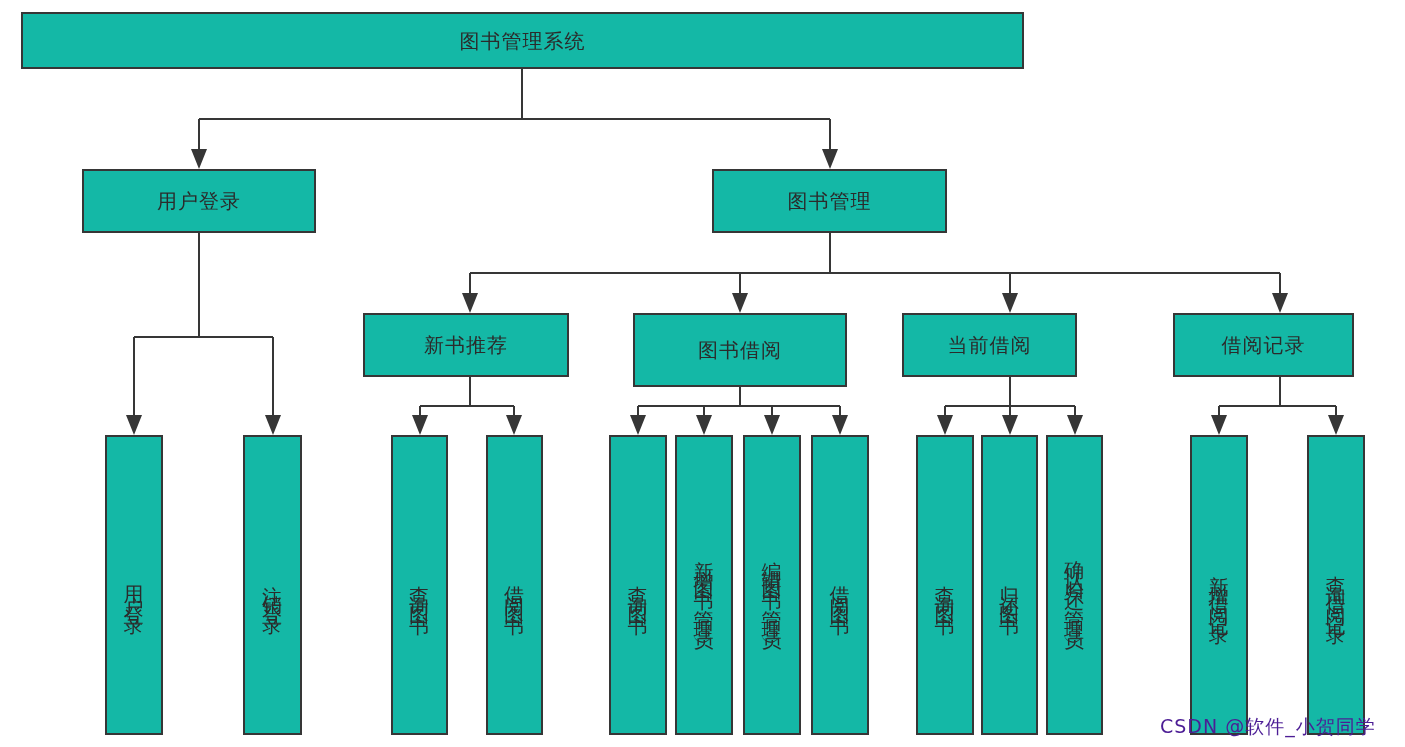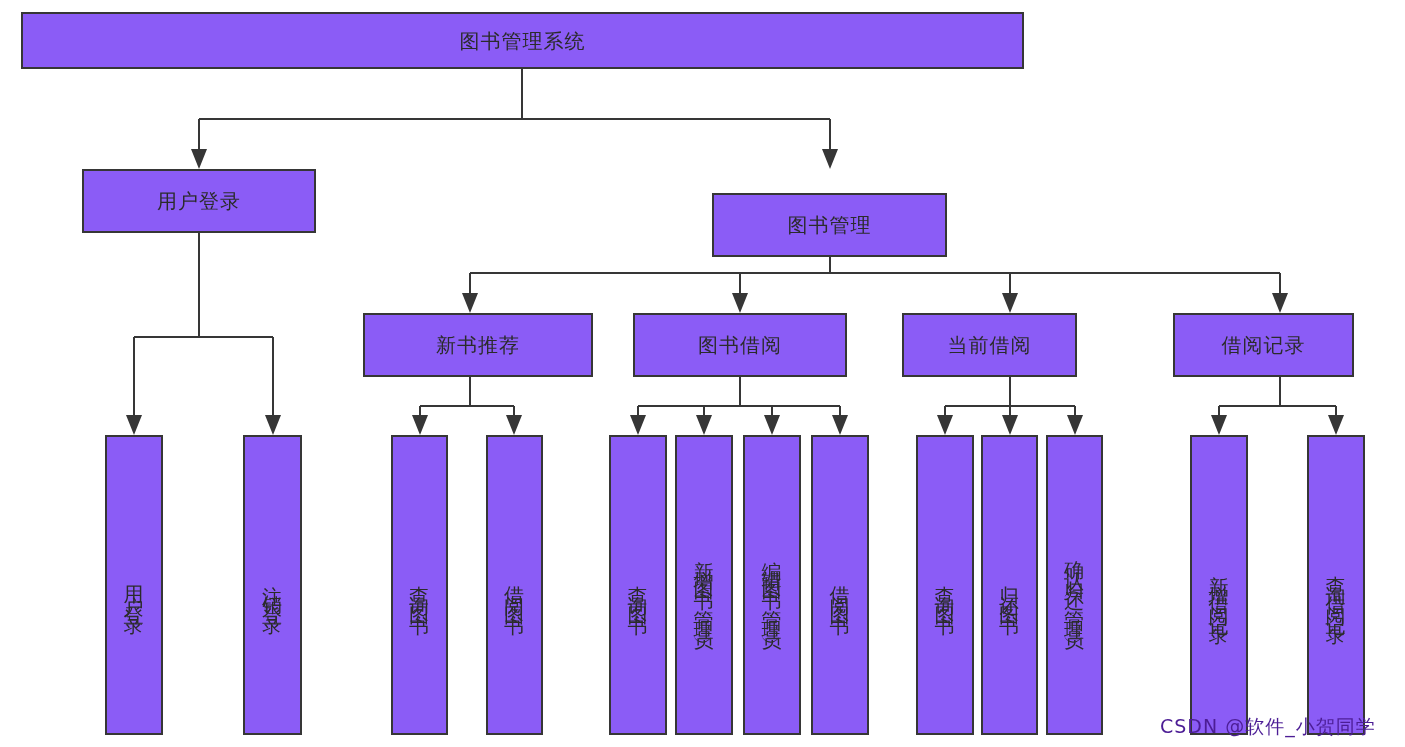--- a/index.html
+++ b/index.html
@@ -13,21 +13,21 @@
     overflow: hidden;
   }
   svg.wires {
     position: absolute;
     left: 0; top: 0;
     width: 1405px; height: 747px;
   }
   .node {
     position: absolute;
     border: 2px solid #363636;
-    background: #8b5cf6;
+    background: #14b8a6;
     display: flex;
     align-items: center;
     justify-content: center;
     color: #2b2b2b;
     text-align: center;
   }
   .h-node {
     font-size: 20px;
     letter-spacing: 1px;
     line-height: 1;
@@ -83,24 +83,24 @@
       <polygon points="1002,415 1018,415 1010,435"></polygon>
       <polygon points="1067,415 1083,415 1075,435"></polygon>
       <polygon points="1211,415 1227,415 1219,435"></polygon>
       <polygon points="1328,415 1344,415 1336,435"></polygon>
     </g>
   </svg>
 
   <div class="node h-node" style="left:21px; top:12px; width:1003px; height:57px;">图书管理系统</div>
 
   <div class="node h-node" style="left:82px; top:169px; width:234px; height:64px;">用户登录</div>
-  <div class="node h-node" style="left:712px; top:169px; width:235px; height:64px;margin-top:24px;">图书管理</div>
+  <div class="node h-node" style="left:712px; top:169px; width:235px; height:64px;">图书管理</div>
 
-  <div class="node h-node" style="left:363px; top:313px; width:230px; height:64px;">新书推荐</div>
-  <div class="node h-node" style="left:633px; top:313px; width:214px; height:64px;font-family:Liberation Serif, serif;">图书借阅</div>
+  <div class="node h-node" style="left:363px; top:313px; width:206px; height:64px;">新书推荐</div>
+  <div class="node h-node" style="left:633px; top:313px; width:214px; height:74px;font-family:Liberation Serif, serif;">图书借阅</div>
   <div class="node h-node" style="left:902px; top:313px; width:175px; height:64px;">当前借阅</div>
   <div class="node h-node" style="left:1173px; top:313px; width:181px; height:64px;">借阅记录</div>
 
   <div class="node v-node" style="left:105px; top:435px; width:58px; height:300px;">用户登录</div>
   <div class="node v-node" style="left:243px; top:435px; width:59px; height:300px;">注销登录</div>
 
   <div class="node v-node" style="left:391px; top:435px; width:57px; height:300px;">查询图书</div>
   <div class="node v-node" style="left:486px; top:435px; width:57px; height:300px;">借阅图书</div>
 
   <div class="node v-node" style="left:609px; top:435px; width:58px; height:300px;">查询图书</div>

